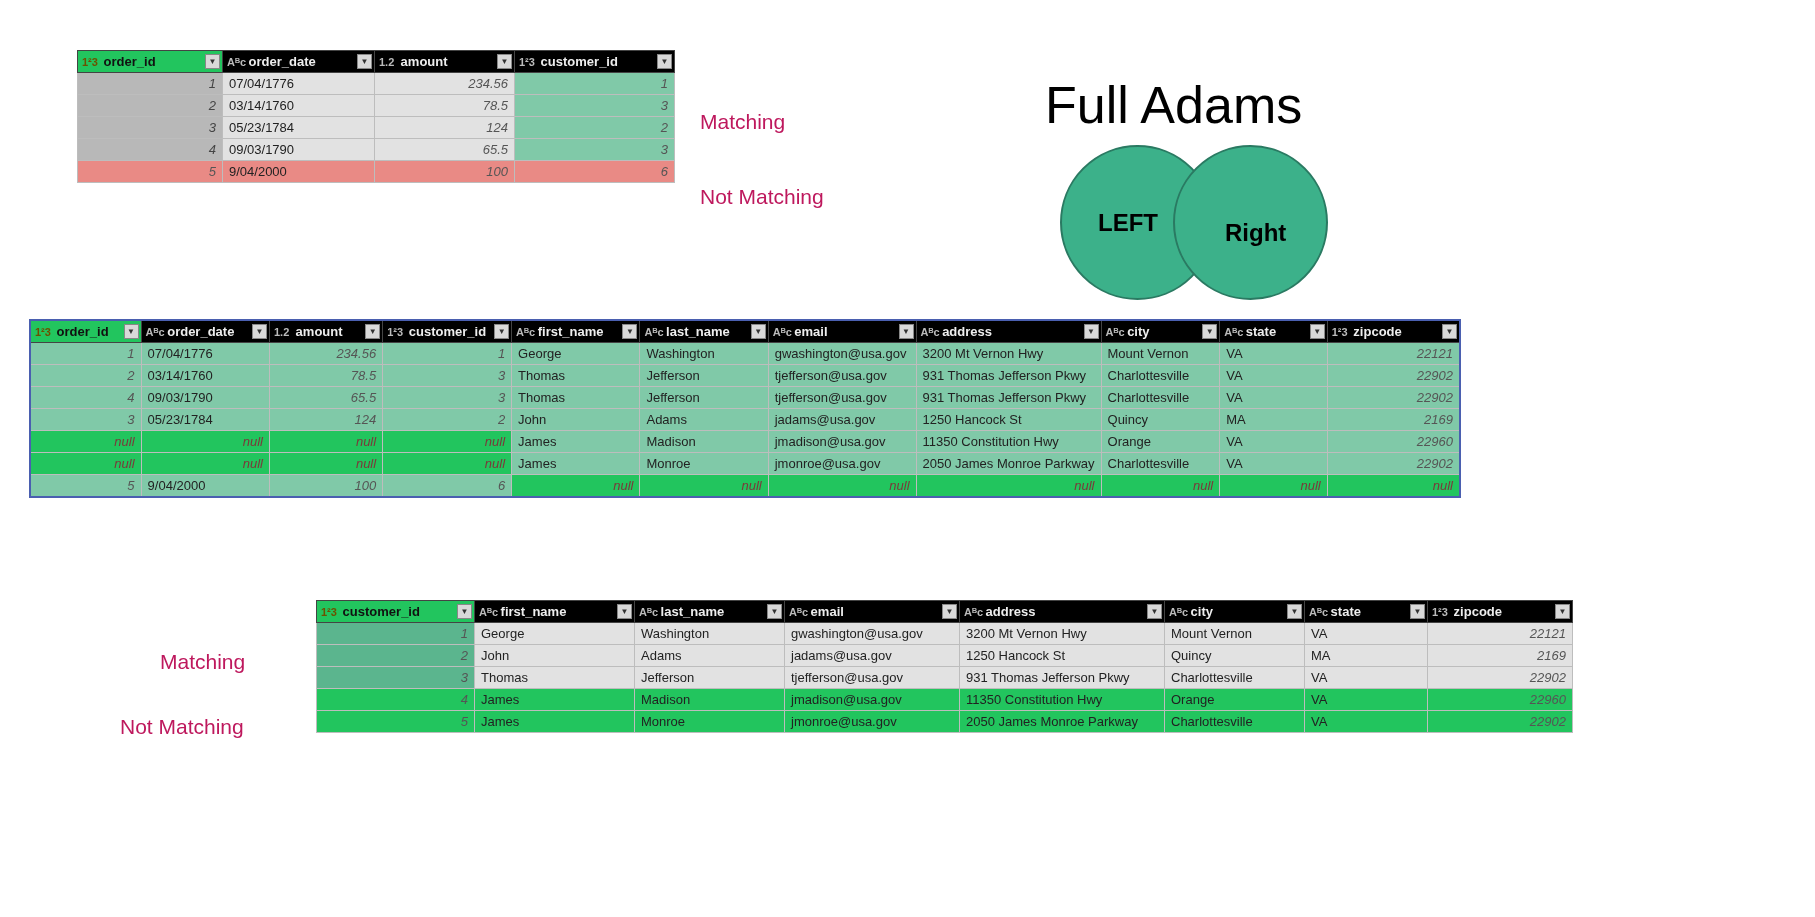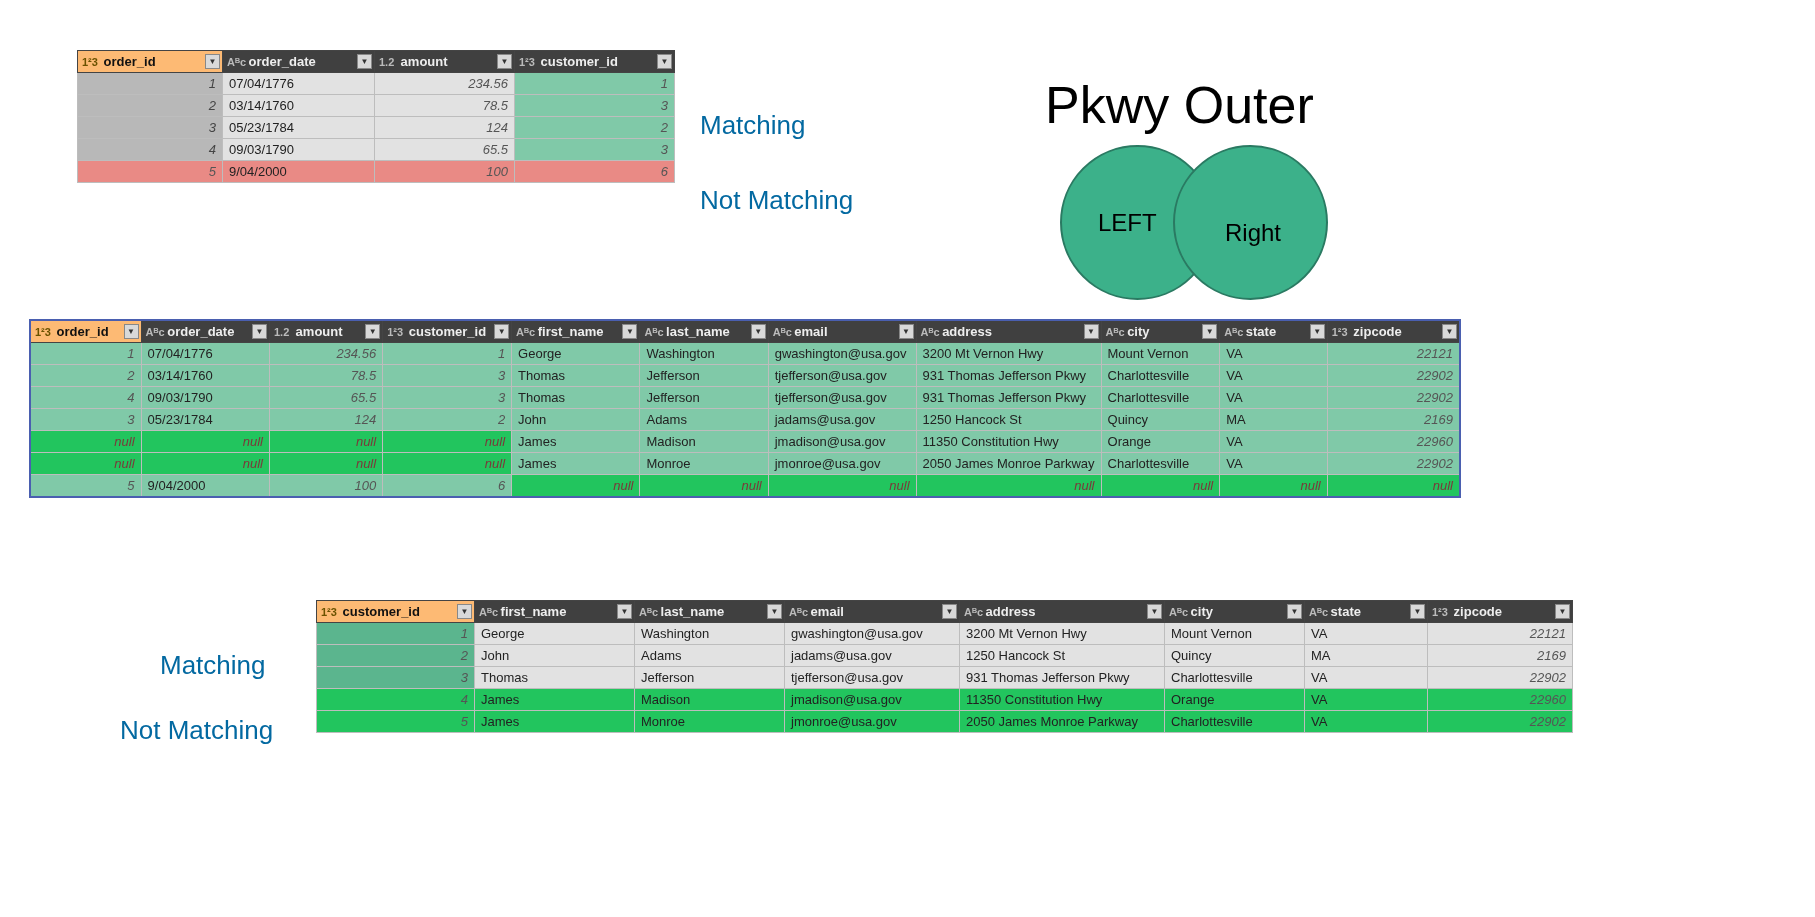--- a/index.html
+++ b/index.html
@@ -3,48 +3,48 @@
 <meta charset="utf-8">
 <style>
   * { box-sizing: border-box; }
   body {
     margin: 0;
     padding: 20px;
     font-family: "Segoe UI", Arial, sans-serif;
     background: #fff;
     width: 1815px;
   }
-  .label { font-size: 26px; color: #0369a1; }
+  .label { font-size: 21px; color: #be185d; }
   .title-full-outer { font-size: 52px; color: #000; position: absolute; }
-  .venn-wrap { position: absolute; }
+  .venn-wrap { position: absolute; font-weight: bold; }
   .venn-circle {
     width: 155px; height: 155px; border-radius: 50%;
     position: absolute; border: 2px solid #2a7a62;
   }
   .venn-left  { background: #3cb18a; left: 0;   top: 0; }
   .venn-right { background: #3cb18a; left: 113px; top: 0; }
   .venn-text { position: absolute; font-size: 24px; color: #000; }
 
   table.data-table {
     border-collapse: collapse;
     font-size: 13px;
     color: #222;
   }
   table.data-table th {
-    background: #404040; color: #eee;
+    background: #000000; color: #eee;
     font-weight: 600;
     padding: 3px 6px 3px 4px;
     border: 1px solid #444;
     position: relative;
     text-align: left;
     height: 22px;
     white-space: nowrap;
   }
   table.data-table th.first-col {
-    background: #fdba74; color: #111;
+    background: #22c55e; color: #111;
   }
   table.data-table th .type-icon {
     display: inline-block; width: 18px; font-size: 11px; color: #bbb;
   }
   table.data-table th.first-col .type-icon { color: #6b5200; }
   table.data-table th .drop {
     position: absolute; right: 2px; top: 3px;
     width: 15px; height: 15px;
     background: #d9d9d9; border: 1px solid #888;
     display: inline-flex; align-items: center; justify-content: center;
@@ -119,21 +119,21 @@
           <td class="txt-left">9/04/2000</td>
           <td class="txt-right">100</td>
           <td class="txt-right">6</td>
         </tr>
       </tbody>
     </table>
 
   <div class="label" style="position:absolute; left:680px; top:90px;">Matching</div>
   <div class="label" style="position:absolute; left:680px; top:165px;">Not Matching</div>
 
-  <div class="title-full-outer" style="left:1025px; top:55px;">Pkwy Outer</div>
+  <div class="title-full-outer" style="left:1025px; top:55px;">Full Adams</div>
 
   <div class="venn-wrap" style="left:1040px; top:125px; width:280px; height:160px;">
     <div class="venn-circle venn-left"></div>
     <div class="venn-circle venn-right"></div>
     <div class="venn-text" style="left:38px; top:64px;">LEFT</div>
     <div class="venn-text" style="left:165px; top:74px;">Right</div>
   </div>
 </div>
 
 <div class="section" style="height:240px;">

